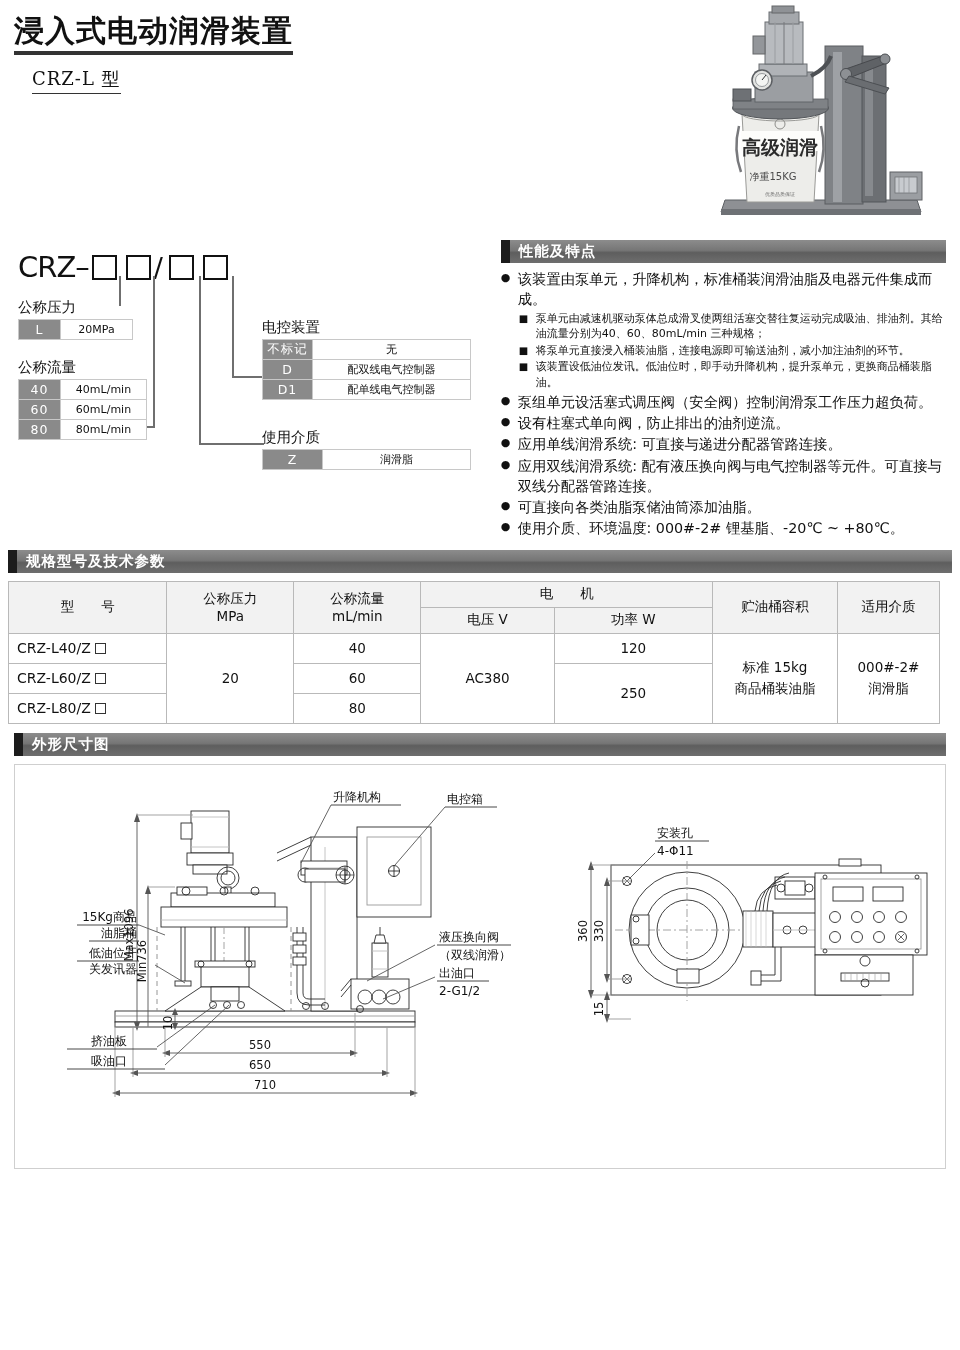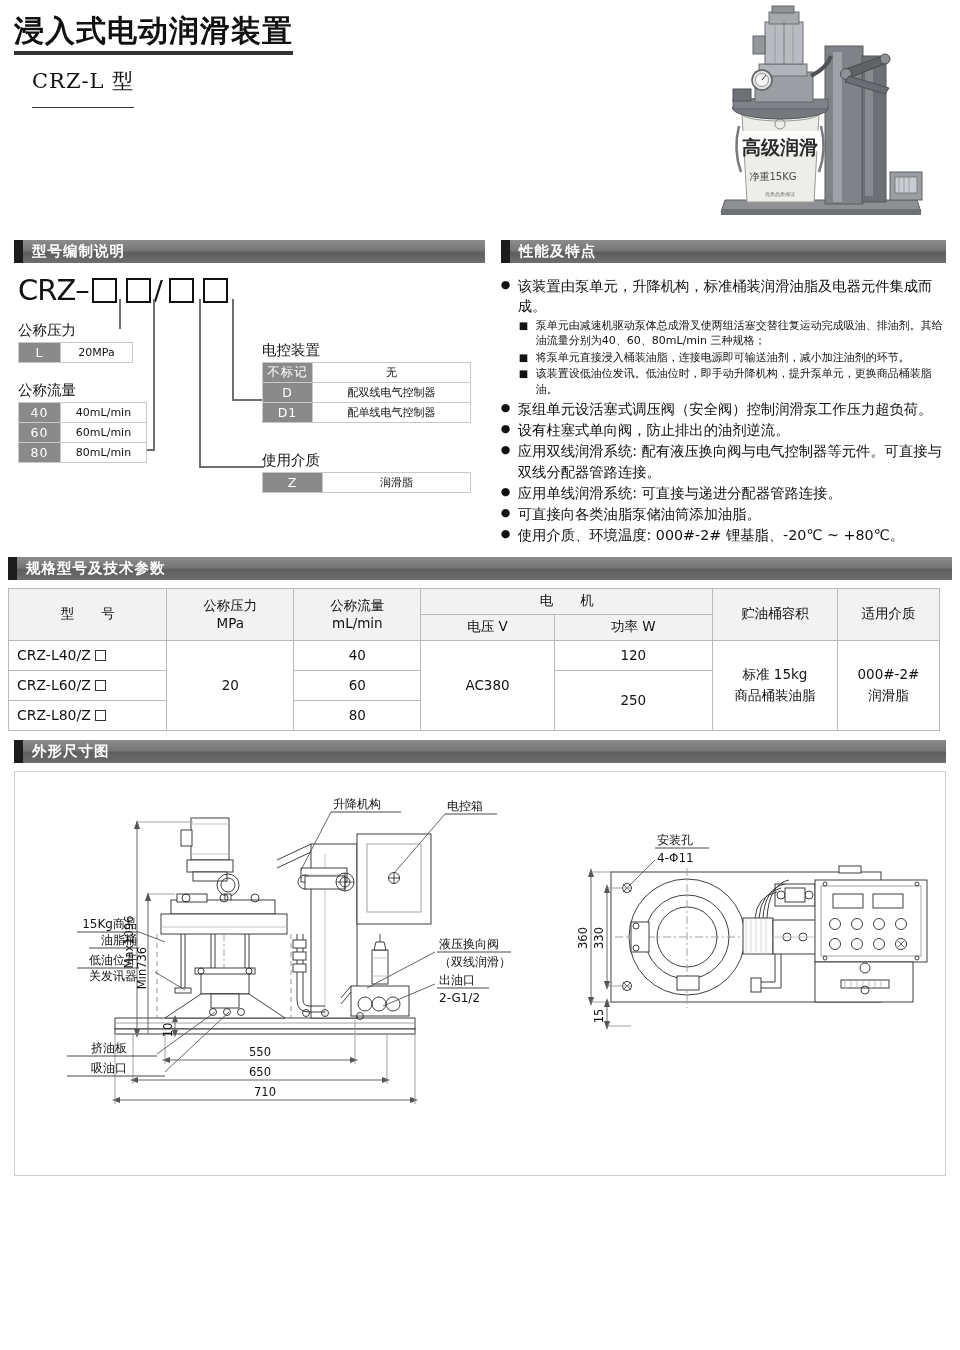--- a/index.html
+++ b/index.html
@@ -17,24 +17,24 @@
 
   
   .page-header { position: relative; padding: 14px 0 0 14px; height: 240px; }
   .main-title {
     font-size: 30px; font-weight: bold; letter-spacing: 1px;
     color: #111; display: inline-block;
     border-bottom: 4px solid #333;
     padding-bottom: 4px; line-height: 1.1;
   }
   .sub-title {
-    font-size: 21px; color: #111; margin-top: 12px; margin-left: 18px;
+    font-size: 18px; color: #111; margin-top: 12px; margin-left: 18px;
     font-family: "DejaVu Serif", "Liberation Serif", serif;
     letter-spacing: 1px; display: inline-block;
-    border-bottom: 1.5px solid #333; padding-bottom: 12px;
+    border-bottom: 1.5px solid #333; padding-bottom: 2px;
   }
 
   
   .product-photo {
     position: absolute; right: 18px; top: 4px;
     width: 235px; height: 228px;
   }
 
   
   .section-bar {
@@ -83,21 +83,21 @@
   .grp-p { left: 4px;  top: 50px; }
   .grp-f { left: 4px;  top: 110px; }
   .grp-e { left: 248px; top: 70px; }
   .grp-m { left: 248px; top: 180px; }
 
   .leader { position: absolute; background: #6f6f6f; }
   .lv { width: 1.5px; }
   .lh { height: 1.5px; }
 
   
-  .feat-list { margin: 13px 0 0 0; padding: 0; list-style: none; }
+  .feat-list { margin: 6px 0 0 0; padding: 0; list-style: none; }
   .feat-l1 {
     position: relative; padding-left: 17px;
     font-size: 14.3px; line-height: 1.42; color: #111; margin-bottom: 1px;
   }
   .feat-l1::before {
     content: "●"; position: absolute; left: 0; top: 0; font-size: 11px; line-height: 1.6;
   }
   .feat-l2 {
     position: relative; padding-left: 35px;
     font-size: 11px; line-height: 1.42; color: #111; margin-bottom: 1px;
@@ -198,23 +198,20 @@
     <line x1="197" y1="173" x2="197" y2="189" stroke="#8d9094" stroke-width="0.7"></line>
     <line x1="202" y1="173" x2="202" y2="189" stroke="#8d9094" stroke-width="0.7"></line>
 
     <rect x="26" y="85" width="18" height="12" fill="#6e7175" stroke="#4f5256" stroke-width="1"></rect>
   </svg>
 </div>
 
 <div class="cols">
 
   <div class="col-left">
-    <div class="section-bar">
-      <span>型号编制说明</span>
-    </div>
 
     <div class="code-area">
 
       <div class="code-line">
         <span class="code-text">CRZ–</span>
         <span class="code-box"></span>
         <span style="width:6px"></span>
         <span class="code-box"></span>
         <span class="code-slash">/</span>
         <span class="code-box"></span>
@@ -300,22 +297,22 @@
     <div class="section-bar">
       <span>性能及特点</span>
     </div>
     <ul class="feat-list">
       <li class="feat-l1">该装置由泵单元，升降机构，标准桶装润滑油脂及电器元件集成而成。</li>
       <li class="feat-l2">泵单元由减速机驱动泵体总成滑叉使两组活塞交替往复运动完成吸油、排油剂。其给油流量分别为40、60、80mL/min 三种规格；</li>
       <li class="feat-l2">将泵单元直接浸入桶装油脂，连接电源即可输送油剂，减小加注油剂的环节。</li>
       <li class="feat-l2">该装置设低油位发讯。低油位时，即手动升降机构，提升泵单元，更换商品桶装脂油。</li>
       <li class="feat-l1">泵组单元设活塞式调压阀（安全阀）控制润滑泵工作压力超负荷。</li>
       <li class="feat-l1">设有柱塞式单向阀，防止排出的油剂逆流。</li>
+      <li class="feat-l1">应用单线润滑系统: 可直接与递进分配器管路连接。</li>
       <li class="feat-l1">应用双线润滑系统: 配有液压换向阀与电气控制器等元件。可直接与双线分配器管路连接。</li>
-      <li class="feat-l1">应用单线润滑系统: 可直接与递进分配器管路连接。</li>
       <li class="feat-l1">可直接向各类油脂泵储油筒添加油脂。</li>
       <li class="feat-l1">使用介质、环境温度: 000#-2# 锂基脂、-20℃ ~ +80℃。</li>
     </ul>
   </div>
 </div>
 
 <div class="spec-wrap">
   <div class="section-bar">
     <span>规格型号及技术参数</span>
   </div>

